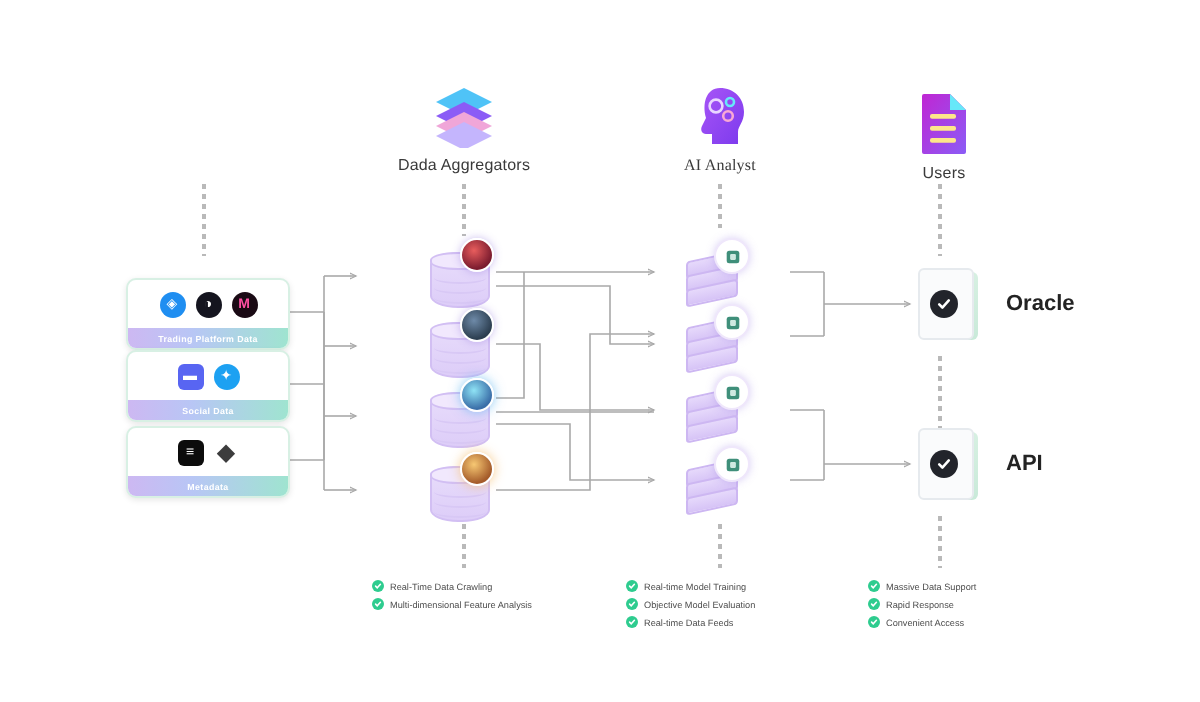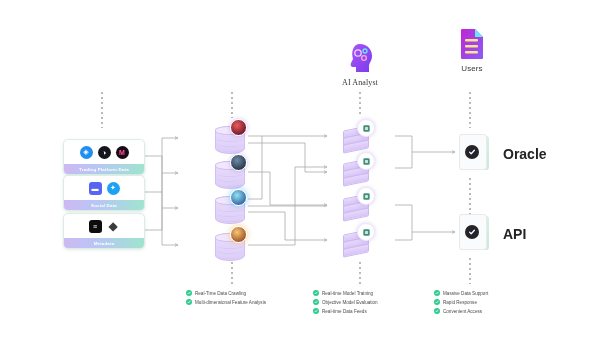--- a/index.html
+++ b/index.html
@@ -59,21 +59,21 @@
 
   
   .doc{position:absolute;width:30px;height:36px;}
   .doc .page{position:absolute;left:0;top:0;width:26px;height:34px;background:#fafbfc;
     border:1px solid #e6eaee;border-radius:3px;}
   .doc .shadow{position:absolute;left:5px;top:2px;width:25px;height:34px;
     background:linear-gradient(180deg,#d7f0e2,#c9ead9);border-radius:3px;z-index:-1;}
   .doc .chk{position:absolute;left:6px;top:11px;width:14px;height:14px;border-radius:50%;
     background:#22242b;display:flex;align-items:center;justify-content:center;}
   .doc .chk svg{width:8px;height:8px;}
-  .out-label{position:absolute;font-size:14px;font-weight:bold;color:#232323;}
+  .out-label{position:absolute;font-size:11px;font-weight:bold;color:#232323;}
 
   
   .feat{position:absolute;}
   .feat .row{display:flex;align-items:center;gap:3px;margin-bottom:3px;}
   .feat .tick{width:6px;height:6px;border-radius:50%;background:#2ecc8f;
     display:flex;align-items:center;justify-content:center;flex:0 0 auto;}
   .feat .tick svg{width:4px;height:4px;}
   .feat .txt{font-size:4.6px;color:#4d4d4d;white-space:nowrap;}
 
   
@@ -117,40 +117,51 @@
     <line x1="412" y1="136" x2="412" y2="168"></line>
     <path d="M412,152 L455,152" marker-end="url(#ar)"></path>
 
     <line x1="395" y1="205" x2="412" y2="205"></line>
     <line x1="395" y1="240" x2="412" y2="240"></line>
     <line x1="412" y1="205" x2="412" y2="240"></line>
     <path d="M412,232 L455,232" marker-end="url(#ar)"></path>
   </svg>
 
 
+  <div class="col-head" style="left:172px;top:34px;">
+    <div class="glyph">
+      <svg width="32" height="32" viewBox="0 0 32 32">
+        <path d="M16,2 L30,9 L16,16 L2,9 z" fill="#4fc3f7"></path>
+        <path d="M16,9 L30,16 L16,23 L2,16 z" fill="#8b5cf6"></path>
+        <path d="M16,14 L30,21 L16,28 L2,21 z" fill="#f0a6d8"></path>
+        <path d="M16,19 L30,26 L16,33 L2,26 z" fill="#c4b5fd"></path>
+      </svg>
+    </div>
+    <div class="cap">Dada Aggregators</div>
+  </div>
 
   <div class="col-head" style="left:300px;top:34px;font-family:Liberation Serif, serif;">
     <div class="glyph">
       <svg width="28" height="32" viewBox="0 0 28 32">
         <defs>
           <linearGradient id="gh" x1="0" y1="0" x2="1" y2="1">
             <stop offset="0" stop-color="#a855f7"></stop>
               <stop offset="1" stop-color="#7c3aed"></stop>
           </linearGradient>
         </defs>
         <path d="M14,2 C21,2 26,7 26,14 c0,5 -3,7 -3,10 l0,6 h-13 l0,-5 h-3 c-2,0 -3,-2 -2,-4 l2,-4 C5,10 7,2 14,2 z" fill="url(#gh)"></path>
         <circle cx="12" cy="11" r="3.2" fill="none" stroke="#e9d5ff" stroke-width="1.3"></circle>
         <circle cx="19" cy="9" r="2" fill="none" stroke="#67e8f9" stroke-width="1.3"></circle>
         <circle cx="18" cy="16" r="2.4" fill="none" stroke="#f9a8d4" stroke-width="1.3"></circle>
       </svg>
     </div>
     <div class="cap">AI Analyst</div>
   </div>
 
-  <div class="col-head" style="left:412px;top:20px;">
+  <div class="col-head" style="left:412px;top:38px;">
     <div class="glyph">
       <svg width="26" height="32" viewBox="0 0 26 32">
         <defs>
           <linearGradient id="gd" x1="0" y1="0" x2="1" y2="1">
             <stop offset="0" stop-color="#c026d3"></stop>
               <stop offset="1" stop-color="#8b5cf6"></stop>
           </linearGradient>
         </defs>
         <path d="M3,1 h13 l8,8 v21 a1,1 0 0 1 -1,1 h-20 a1,1 0 0 1 -1,-1 v-28 a1,1 0 0 1 1,-1 z" fill="url(#gd)"></path>
         <path d="M16,1 l8,8 h-8 z" fill="#67e8f9"></path>

